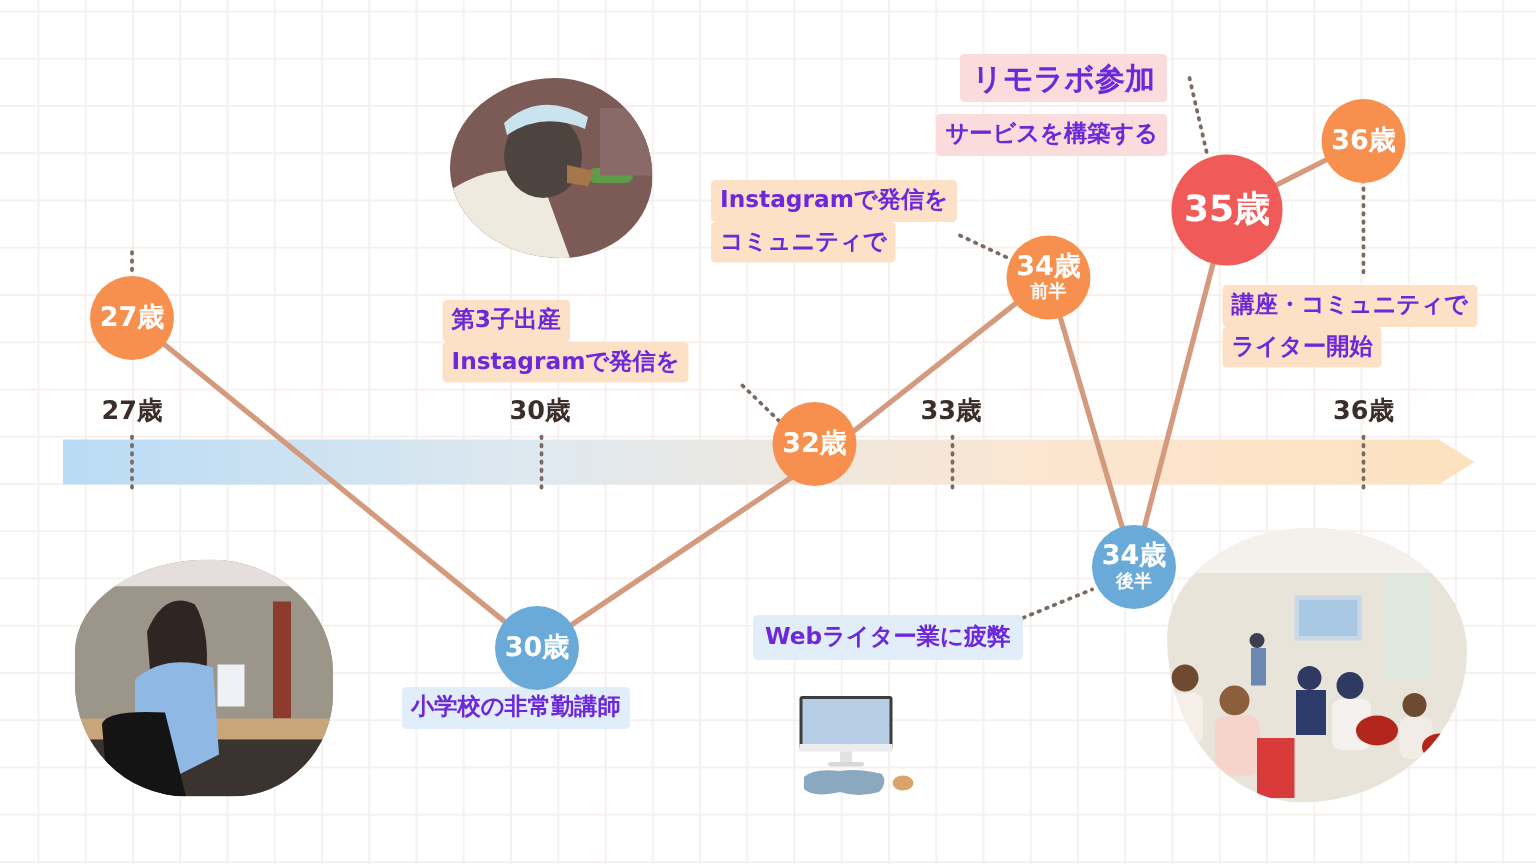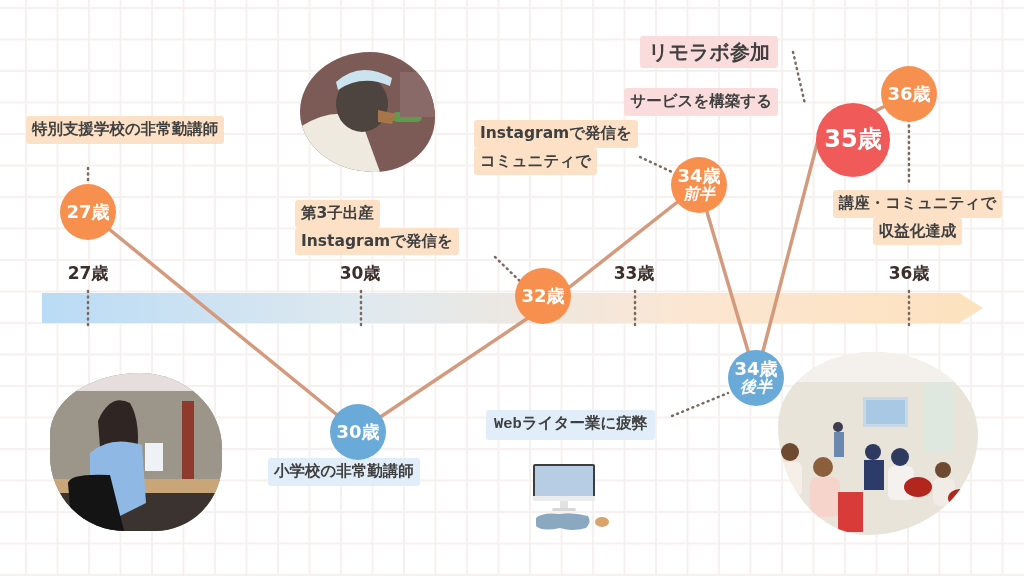--- a/index.html
+++ b/index.html
@@ -27,26 +27,26 @@
   .tick-label {
     position:absolute; font-weight:bold; font-size:17px; color:#3a2e2a;
     transform:translateX(-50%); white-space:nowrap; top:262px;
   }
   .node {
     position:absolute; border-radius:50%; color:#fff; font-weight:bold;
     display:flex; flex-direction:column; align-items:center; justify-content:center;
     transform:translate(-50%,-50%); text-align:center; line-height:1.05;
   }
   .node .age { font-size:18px; }
-  .node .sub { font-size:16px;font-style:italic; }
+  .node .sub { font-size:12px; }
   .orange { background:#f7904f; }
   .blue { background:#6aaad8; }
-  .red { background:#f05a58;margin-left:35px; }
+  .red { background:#f05a58; }
   .label {
-    position:absolute; font-weight:bold; font-size:15.5px; color:#404040;
+    position:absolute; font-weight:bold; font-size:15.5px; color:#6d28d9;
     line-height:1; white-space:nowrap;
   }
   .label span.ln { display:inline-block; padding:6px 6px; border-radius:3px; }
   .peach span.ln { background:#fde1c7; }
   .pink span.ln { background:#fbdcdc; }
   .lblue span.ln { background:#e1eef9; }
   .photo {
     position:absolute; overflow:hidden;
   }
 </style>
@@ -138,48 +138,48 @@
     <ellipse cx="140" cy="135" rx="14" ry="10" fill="#b3261e"></ellipse>
     <circle cx="165" cy="118" r="8" fill="#6e4a30"></circle>
     <rect x="155" y="126" width="22" height="28" rx="6" fill="#f1ece6"></rect>
     <ellipse cx="182" cy="146" rx="12" ry="9" fill="#b3261e"></ellipse>
     <circle cx="12" cy="100" r="9" fill="#6e4a30"></circle>
     <rect x="2" y="110" width="22" height="34" rx="6" fill="#f6efe8"></rect>
   </svg>
 </div>
 
 <div class="label peach" style="left:26px; top:116px;">
-  <span class="ln">特別支援学校の非常勤講師</span><br>
+  <br>
 </div>
 
 <div class="label peach" style="left:295px; top:200px; text-align:left; width:228px;">
   <span class="ln">第3子出産</span><br>
   <span class="ln">Instagramで発信を</span>
 </div>
 
 <div class="label peach" style="left:474px; top:120px;">
   <span class="ln">Instagramで発信を</span><br>
   <span class="ln">コミュニティで</span>
 </div>
 
 <div class="label pink" style="left:588px; top:36px; text-align:right; width:190px;">
   <span class="ln" style="font-size:20px; padding:6px 8px;">リモラボ参加</span><br>
-  <span class="ln" style="margin-top:20px;text-align:center;">サービスを構築する</span>
-</div>
-
-<div class="label peach" style="left:815px; top:190px; text-align:center; width:205px;">
+  <span class="ln" style="margin-top:8px;text-align:center;">サービスを構築する</span>
+</div>
+
+<div class="label peach" style="left:815px; top:190px; width:205px;">
   <span class="ln">講座・コミュニティで</span><br>
-  <span class="ln">収益化達成</span>
+  <span class="ln">ライター開始</span>
 </div>
 
 <div class="label lblue" style="left:268px; top:458px; text-align:left; width:194px;">
   <span class="ln">小学校の非常勤講師</span><br>
 </div>
 
-<div class="label lblue" style="left:486px; top:410px;font-family:Liberation Mono, monospace;">
+<div class="label lblue" style="left:502px; top:410px;">
   <span class="ln" style="padding:7px 8px;">Webライター業に疲弊</span>
 </div>
 
 <div class="node orange" style="left:88px; top:212px; width:56px; height:56px;">
   <span class="age">27歳</span>
 </div>
 <div class="node blue" style="left:358px; top:432px; width:56px; height:56px;">
   <span class="age">30歳</span>
 </div>
 <div class="node orange" style="left:543px; top:296px; width:56px; height:56px;">

